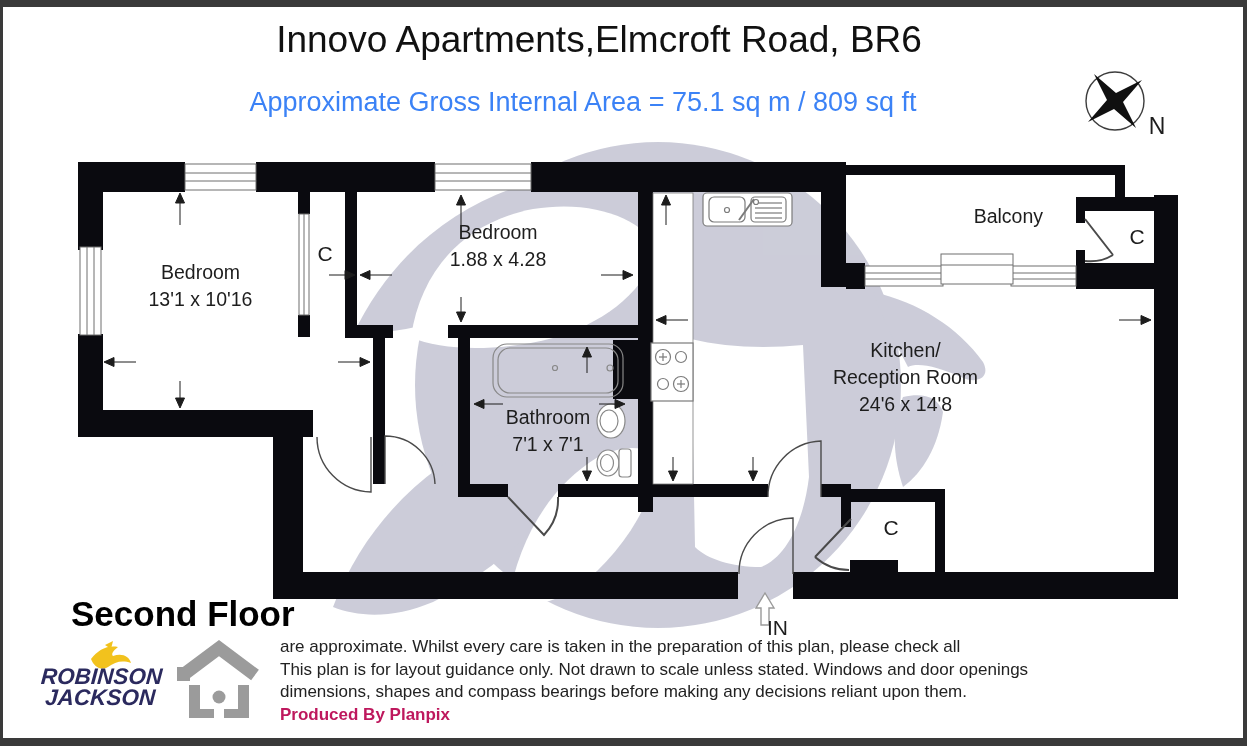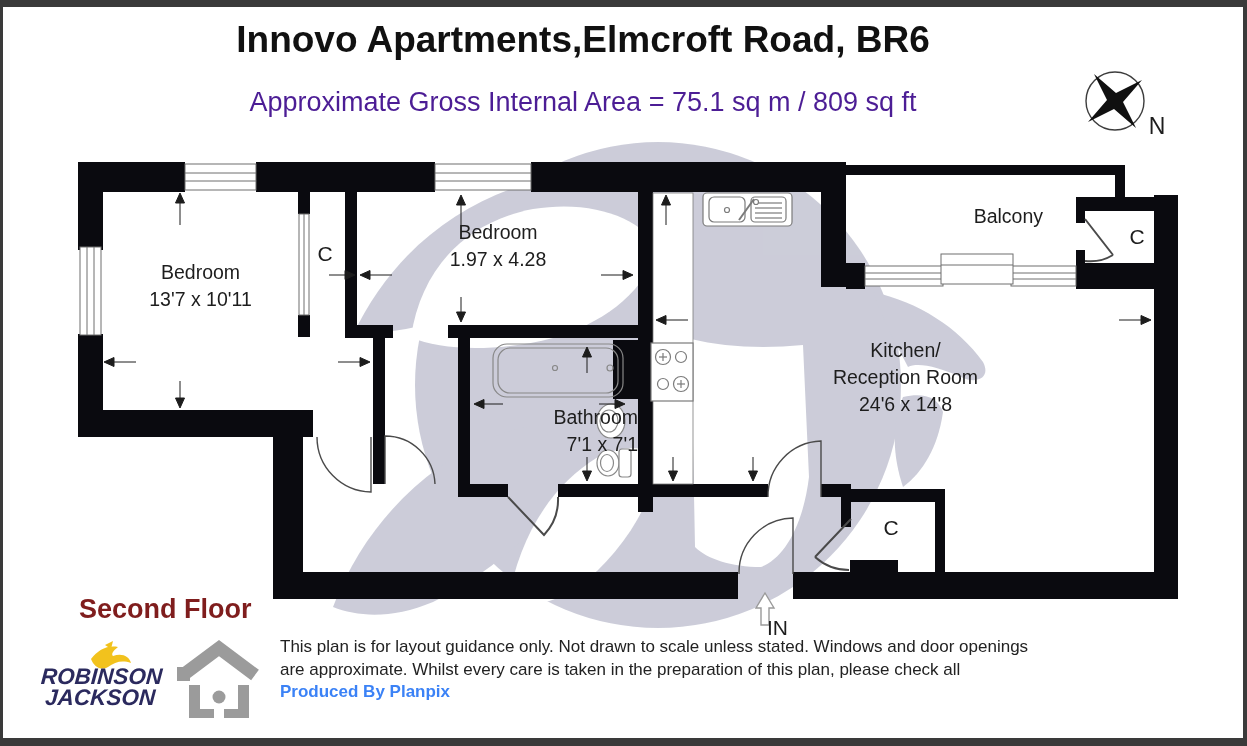--- a/index.html
+++ b/index.html
@@ -1,26 +1,26 @@
 <!DOCTYPE html>
 <html><head>
 <meta charset="utf-8">
 <style>
   html,body{margin:0;padding:0;background:#e8e8e8;font-family:"Liberation Sans",sans-serif;}
   .page{position:relative;width:1247px;height:746px;background:#ffffff;box-sizing:border-box;
         border-top:7px solid #3a3a3a;border-bottom:8px solid #3a3a3a;
         border-left:3px solid #3a3a3a;border-right:4px solid #3a3a3a;overflow:hidden;}
   .abs{position:absolute;}
-  .title{top:12px;left:0;width:1160px;text-align:center;font-size:37px;font-weight:bold;color:#111;}
-  .subtitle{top:80px;left:0;width:1160px;text-align:center;font-size:27px;color:#4c1d95;}
+  .title{top:12px;left:16px;width:1160px;text-align:center;font-size:37px;font-weight:normal;color:#111;}
+  .subtitle{top:80px;left:0;width:1160px;text-align:center;font-size:27px;color:#3b82f6;}
   .rlabel{position:absolute;text-align:center;font-size:19.5px;line-height:27px;color:#1d1d1d;}
   .clabel{position:absolute;text-align:center;font-size:21px;color:#1d1d1d;}
-  .floor-label{top:587px;left:68px;font-size:27px;font-weight:bold;color:#7f1d1d;margin-left:8px;}
+  .floor-label{top:587px;left:68px;font-size:35px;font-weight:bold;color:#000000;}
   .disclaimer{top:629px;left:277px;width:810px;font-size:17px;line-height:22.5px;color:#222;}
-  .produced{font-weight:bold;color:#3b82f6;}
+  .produced{font-weight:bold;color:#be185d;}
   .rj{top:660px;left:28px;width:140px;text-align:center;font-style:italic;font-weight:bold;
       font-size:22.5px;line-height:20.5px;color:#2b2a5e;transform:skewX(-4deg);}
   svg{display:block;}
   .plan-svg{position:absolute;left:0;top:0;}
 </style>
 </head>
 <body>
 
 <div class="page">
 
@@ -217,29 +217,29 @@
       <circle cx="46" cy="64" r="6.5"></circle>
     </g>
   </svg>
 
   <div class="abs title">Innovo Apartments,Elmcroft Road, BR6</div>
   <div class="abs subtitle">Approximate Gross Internal Area = 75.1 sq m / 809 sq ft</div>
   <div class="clabel" style="left:1138px;top:106px;width:32px;font-size:23px;">N</div>
 
   <div class="rlabel" style="left:110px;top:252px;width:175px;">
     <div>Bedroom</div>
-    <div>13'7 x 10'11</div>
+    <div>13'1 x 10'16</div>
   </div>
 
   <div class="rlabel" style="left:405px;top:212px;width:180px;">
     <div>Bedroom</div>
-    <div>1.97 x 4.28</div>
-  </div>
-
-  <div class="rlabel" style="left:455px;top:397px;width:180px;text-align:right;">
+    <div>1.88 x 4.28</div>
+  </div>
+
+  <div class="rlabel" style="left:455px;top:397px;width:180px;">
     <div>Bathroom</div>
     <div>7'1 x 7'1</div>
   </div>
 
   <div class="rlabel" style="left:795px;top:330px;width:215px;">
     <div>Kitchen/</div>
     <div>Reception Room</div>
     <div>24'6 x 14'8</div>
   </div>
 
@@ -253,18 +253,19 @@
   <div class="clabel" style="left:741px;top:609px;width:44px;text-align:right;">IN</div>
 
   <div class="abs floor-label">Second Floor</div>
 
   <div class="abs rj">
     <div>ROBINSON</div>
     <div>JACKSON</div>
   </div>
 
   <div class="abs disclaimer">
+    <div>are approximate. Whilst every care is taken in the preparation of this plan, please check all</div>
     <div>This plan is for layout guidance only. Not drawn to scale unless stated. Windows and door openings</div>
-    <div>are approximate. Whilst every care is taken in the preparation of this plan, please check all</div>
+    <div>dimensions, shapes and compass bearings before making any decisions reliant upon them.</div>
     <div class="produced">Produced By Planpix</div>
   </div>
 
 </div>
 
 </body></html>

